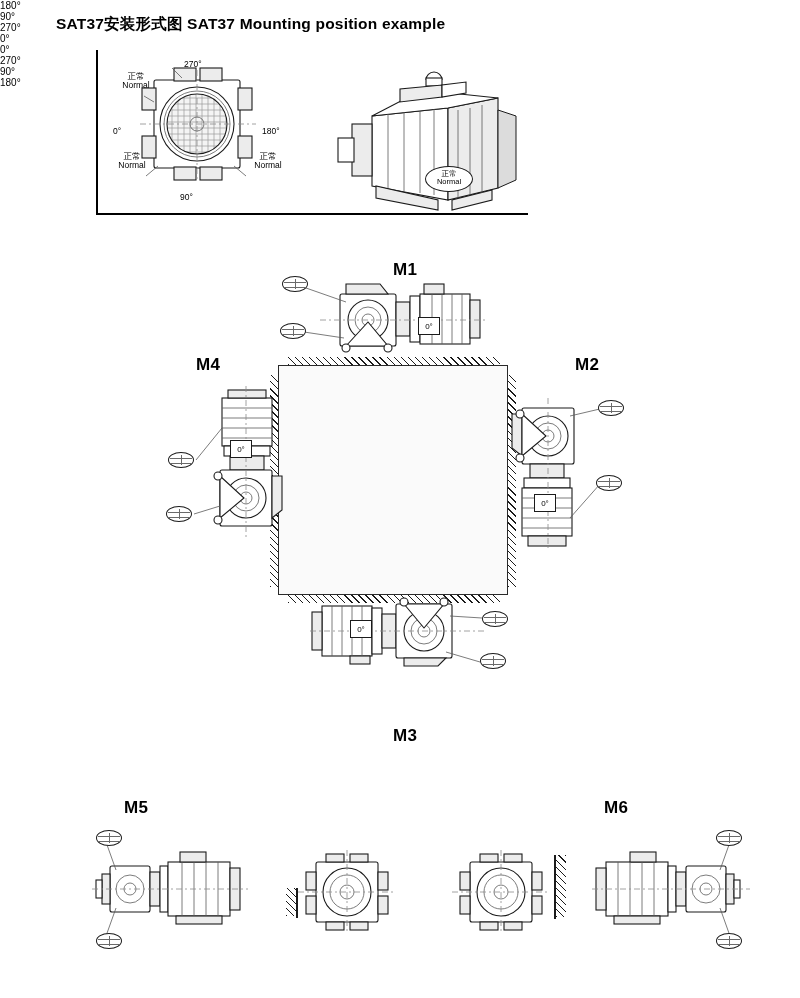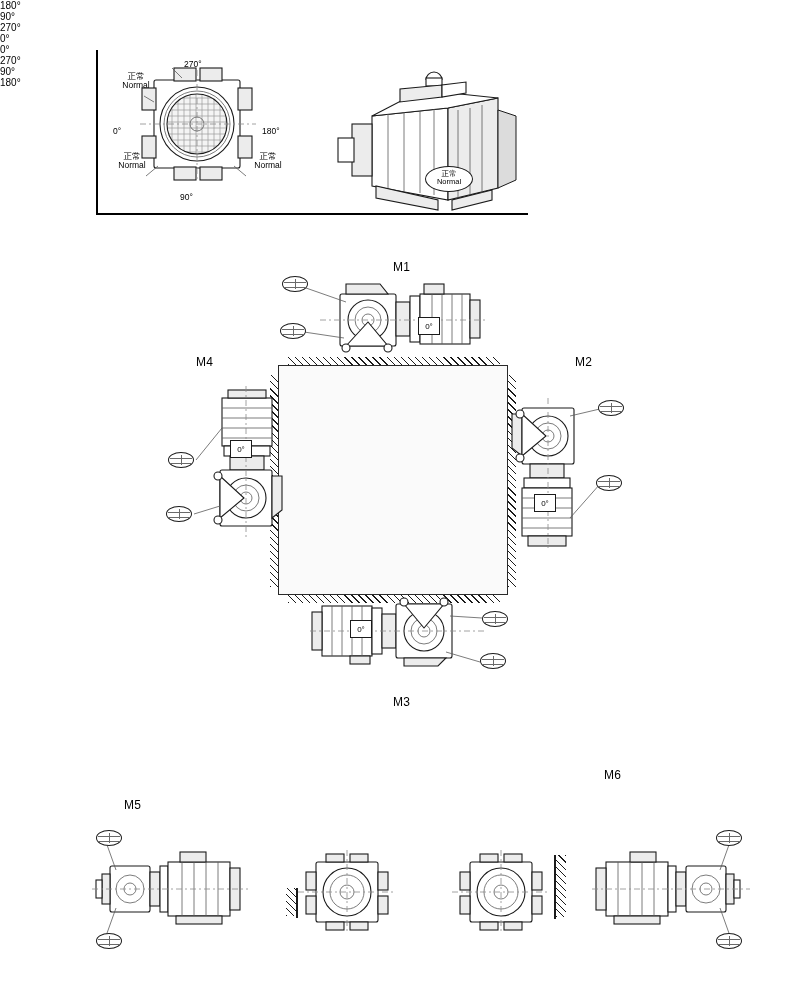--- a/index.html
+++ b/index.html
@@ -26,21 +26,21 @@
   }
   .topbox .l-bottom{position:absolute;left:0;bottom:0;width:432px;height:2px;background:#000;}
   .topbox .l-left{position:absolute;left:0;bottom:0;width:2px;height:165px;background:#000;}
 
   
   .t{position:absolute;font-size:8.5px;line-height:1.08;white-space:nowrap;}
   .t.c{text-align:center;}
   .t10{font-size:10px;}
 
   
-  .mlabel{position:absolute;font-size:12px;font-weight:normal;letter-spacing:.3px;}
+  .mlabel{position:absolute;font-size:17px;font-weight:bold;letter-spacing:.3px;}
   .line{position:absolute;background:#1b1b1b;}
 
   
   .badge{
     position:absolute;width:26px;height:16px;border:1px solid #1b1b1b;border-radius:50%;
     background:#fff;box-sizing:border-box;
   }
   .badge .bl{position:absolute;left:1px;right:1px;background:#6a6a6a;height:1px;}
   .badge .bv{position:absolute;top:2px;bottom:2px;width:1px;background:#6a6a6a;left:50%;}
 
@@ -68,20 +68,21 @@
   .st-dash{fill:none;stroke:#8a8a8a;stroke-width:.8;stroke-dasharray:6 3 2 3;}
   .fillw{fill:#fff;stroke:#1b1b1b;stroke-width:1.1;}
   .fillg{fill:#ececec;stroke:#1b1b1b;stroke-width:1.1;}
   .fillg2{fill:#dcdcdc;stroke:#1b1b1b;stroke-width:1;}
 </style>
 </head>
 <body>
 
 <div class="page">
 
+  <div class="title">SAT37安装形式图  SAT37 Mounting position example</div>
 
   <div class="topbox">
     <div class="l-bottom"></div>
     <div class="l-left"></div>
   </div>
 
   <svg style="left:138px;top:62px;width:130px;height:135px;">
 
     <rect class="fillw" x="16" y="18" width="86" height="88" rx="2"></rect>
 
@@ -326,21 +327,21 @@
       <div class="bl" style="top:10px;"></div>
       <div class="bv"></div>
   </div>
   <div class="badge" style="left:166px;top:506px;">
     <div class="bl" style="top:5px;"></div>
       <div class="bl" style="top:10px;"></div>
       <div class="bv"></div>
   </div>
   <div class="degbox" style="left:230px;top:440px;width:22px;height:18px;">0°</div>
 
-  <div class="mlabel" style="left:393px;top:695px;">M3</div>
+  <div class="mlabel" style="left:393px;top:726px;">M3</div>
 
   <svg style="left:310px;top:590px;width:190px;height:80px;">
 
     <rect class="fillw" x="12" y="16" width="50" height="50"></rect>
     <rect class="fillg" x="2" y="22" width="10" height="38"></rect>
     <rect class="fillg" x="40" y="66" width="20" height="8"></rect>
     <g class="st-thin">
       <line x1="22" y1="16" x2="22" y2="66"></line>
       <line x1="32" y1="16" x2="32" y2="66"></line>
       <line x1="42" y1="16" x2="42" y2="66"></line>
@@ -371,21 +372,21 @@
       <div class="bv"></div>
   </div>
   <div class="badge" style="left:480px;top:653px;">
     <div class="bl" style="top:5px;"></div>
       <div class="bl" style="top:10px;"></div>
       <div class="bv"></div>
   </div>
   <div class="degbox" style="left:350px;top:620px;width:22px;height:18px;">0°</div>
 
   <div class="mlabel" style="left:124px;top:798px;">M5</div>
-  <div class="mlabel" style="left:604px;top:768px;">M6</div>
+  <div class="mlabel" style="left:604px;top:798px;">M6</div>
 
   <svg style="left:96px;top:848px;width:180px;height:90px;">
 
     <rect class="fillw" x="14" y="18" width="40" height="46" rx="2"></rect>
     <rect class="fillg" x="6" y="26" width="8" height="30"></rect>
     <rect class="fillw" x="0" y="32" width="6" height="18"></rect>
     <circle class="st-thin" cx="34" cy="41" r="14"></circle>
     <circle class="st-thin" cx="34" cy="41" r="6"></circle>
 
     <rect class="fillg" x="54" y="24" width="10" height="34"></rect>

